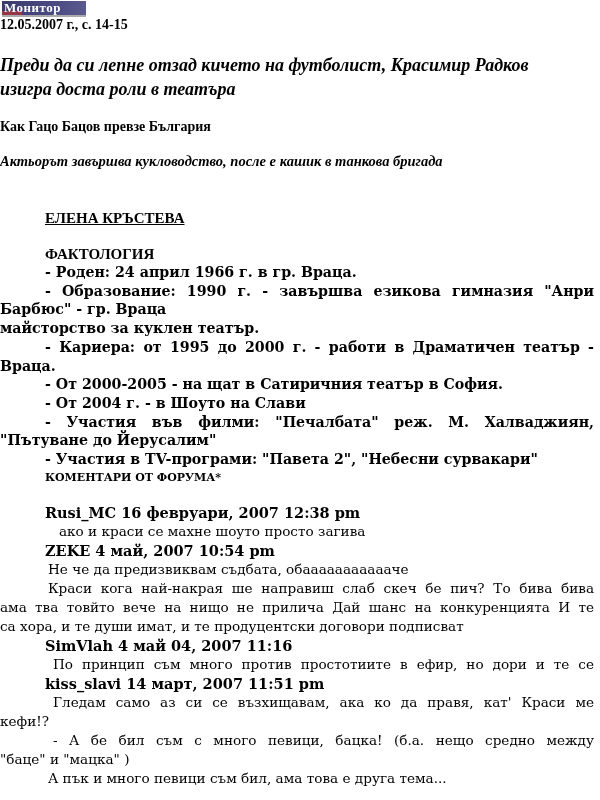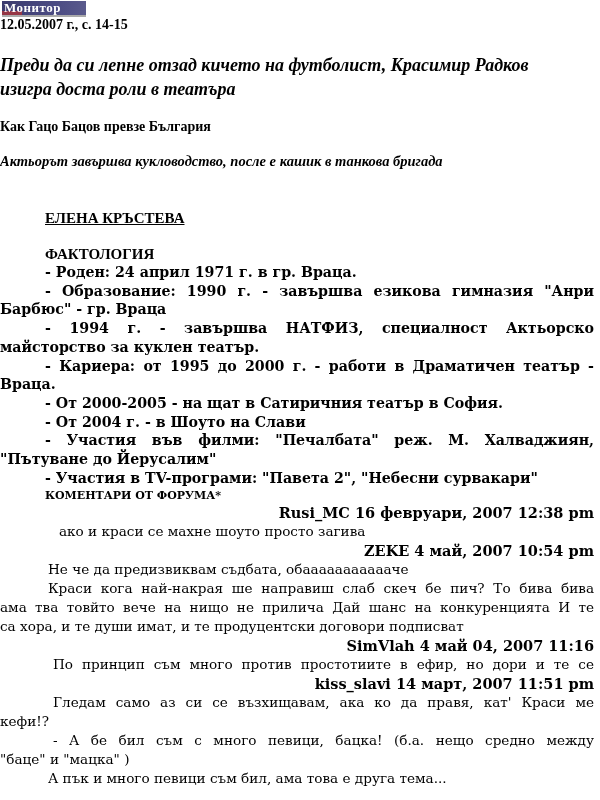--- a/index.html
+++ b/index.html
@@ -16,21 +16,21 @@
   .title { left:0; top:53px; font-size:18px; font-weight:bold; font-style:italic; line-height:24px; white-space:normal; width:540px; font-family:"Liberation Serif", serif; }
   .subtitle { left:0; top:119px; font-size:14px; font-weight:bold; font-family:"Liberation Serif", serif; }
   .lead { left:0; top:153px; font-size:14.5px; font-weight:bold; font-style:italic; font-family:"Liberation Serif", serif; }
   .author { left:45px; top:210px; font-size:15px; font-weight:bold; font-family:"Liberation Serif", serif;text-decoration:underline; }
   .facts-title { left:45px; top:246px; font-size:15px; font-weight:bold; font-family:"Liberation Serif", serif; }
   .body-block { position:absolute; left:0; width:594px; font-size:14.2px; line-height:18.7px; font-weight:bold; font-family:"DejaVu Serif", serif; }
   .line { white-space:nowrap; }
   .just { text-align:justify; text-align-last:justify; white-space:normal; }
   .ind { padding-left:45px; }
   .comments { position:absolute; left:0; width:594px; font-family:"DejaVu Serif", serif; font-size:13.6px; line-height:19px; }
-  .comments .head { font-weight:bold; padding-left:45px;text-align:right; }
+  .comments .head { font-weight:bold; padding-left:45px; }
   .comments .txt { font-weight:normal; }
 </style>
 </head>
 <body>
 
 <div class="logo">
   <span class="red"></span>
   <span style="position:relative;">Монитор</span>
 </div>
 <div class="logo-underline"></div>
@@ -41,24 +41,23 @@
 
 <div class="abs subtitle">Как Гацо Бацов превзе България</div>
 
 <div class="abs lead">Актьорът завършва кукловодство, после е кашик в танкова бригада</div>
 
 <div class="abs author">ЕЛЕНА КРЪСТЕВА</div>
 
 <div class="abs facts-title">ФАКТОЛОГИЯ</div>
 
 <div class="body-block" style="top:263px;">
-  <div class="line ind">- Роден: 24 април 1971 г. в гр. Враца.</div>
+  <div class="line ind">- Роден: 24 април 1966 г. в гр. Враца.</div>
   <div class="just ind">- Образование: 1990 г. - завършва езикова гимназия "Анри</div>
   <div class="line">Барбюс" - гр. Враца</div>
-  <div class="just ind">- 1994 г. - завършва НАТФИЗ, специалност Актьорско</div>
   <div class="line">майсторство за куклен театър.</div>
   <div class="just ind">- Кариера: от 1995 до 2000 г. - работи в Драматичен театър -</div>
   <div class="line">Враца.</div>
   <div class="line ind">- От 2000-2005 - на щат в Сатиричния театър в София.</div>
   <div class="line ind">- От 2004 г. - в Шоуто на Слави</div>
   <div class="just ind">- Участия във филми: "Печалбата" реж. М. Халваджиян,</div>
   <div class="line">"Пътуване до Йерусалим"</div>
   <div class="line ind">- Участия в TV-програми: "Павета 2", "Небесни сурвакари"</div>
   <div class="line ind" style="font-size:11px;">КОМЕНТАРИ ОТ ФОРУМА*</div>
 </div>

